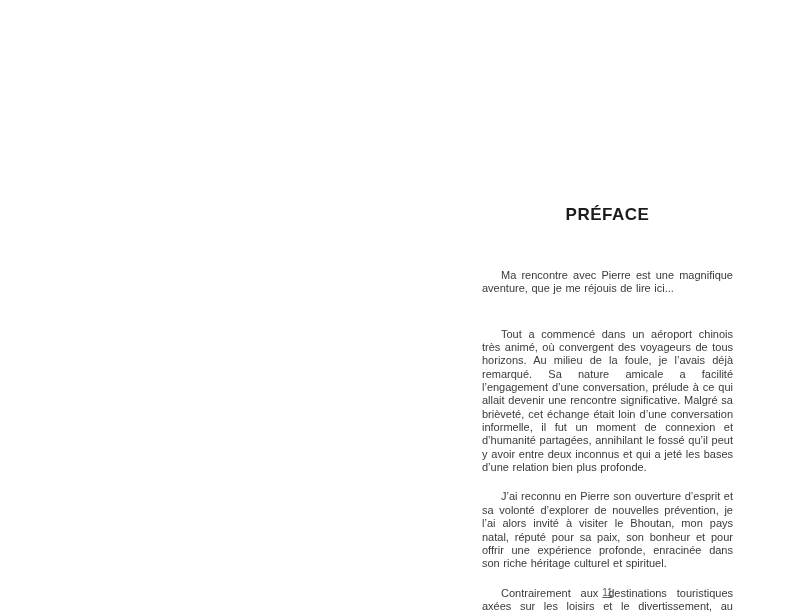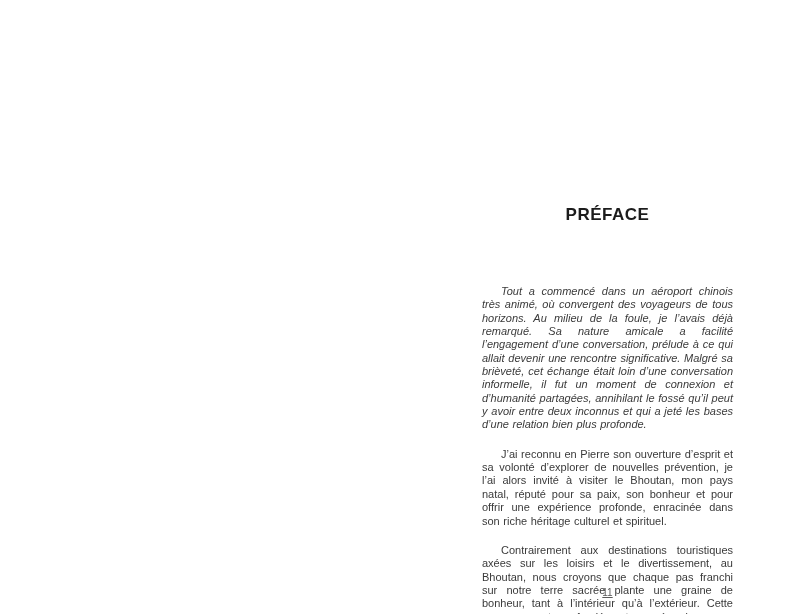--- a/index.html
+++ b/index.html
@@ -60,21 +60,20 @@
   }
 
   .paragraph {
     text-align: justify;
     text-indent: 19px;
     margin: 0;
   }
 
   .paragraph.after-gap {
     margin-top: 16px;
-    font-style: italic;
   }
 
   .page-number {
     position: absolute;
     top: 563px;
     left: 50px;
     width: 283px;
     text-align: center;
     font-size: 10px;
     color: #5a5a5a;
@@ -86,20 +85,21 @@
 
 <div class="spread">
 
   <div class="page left-page"></div>
 
   <div class="page right-page">
 
     <h1 class="chapter-title">PRÉFACE</h1>
 
     <div class="body-text">
+      <p class="paragraph">Ma rencontre avec Pierre est une magnifique aventure, que je me réjouis de lire ici...</p>
       <p class="paragraph after-gap">Tout a commencé dans un aéroport chinois très animé, où convergent des voyageurs de tous horizons. Au milieu de la foule, je l’avais déjà remarqué. Sa nature amicale a facilité l’engagement d’une conversation, prélude à ce qui allait devenir une rencontre significative. Malgré sa brièveté, cet échange était loin d’une conversation informelle, il fut un moment de connexion et d’humanité partagées, annihilant le fossé qu’il peut y avoir entre deux inconnus et qui a jeté les bases d’une relation bien plus profonde.</p>
       <p class="paragraph">J’ai reconnu en Pierre son ouverture d’esprit et sa volonté d’explorer de nouvelles prévention, je l’ai alors invité à visiter le Bhoutan, mon pays natal, réputé pour sa paix, son bonheur et pour offrir une expérience profonde, enracinée dans son riche héritage culturel et spirituel.</p>
       <p class="paragraph">Contrairement aux destinations touristiques axées sur les loisirs et le divertissement, au Bhoutan, nous croyons que chaque pas franchi sur notre terre sacrée plante une graine de bonheur, tant à l’intérieur qu’à l’extérieur. Cette croyance est profondément ancrée dans nos principes bouddhistes, qui mettent l’accent sur l’aide aux autres et sur la prévention du</p>
     </div>
 
     <div class="page-number">11</div>
 
   </div>
 
 </div>

